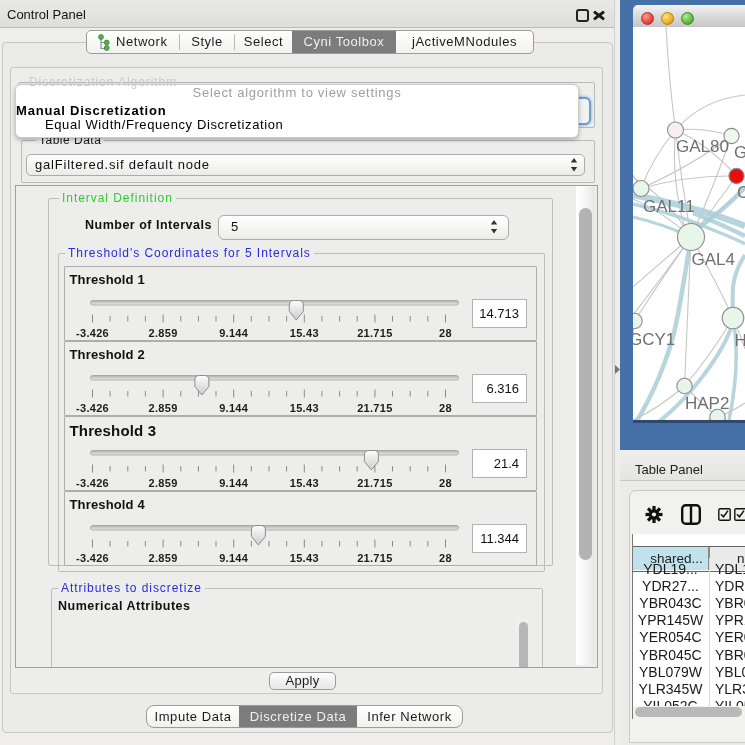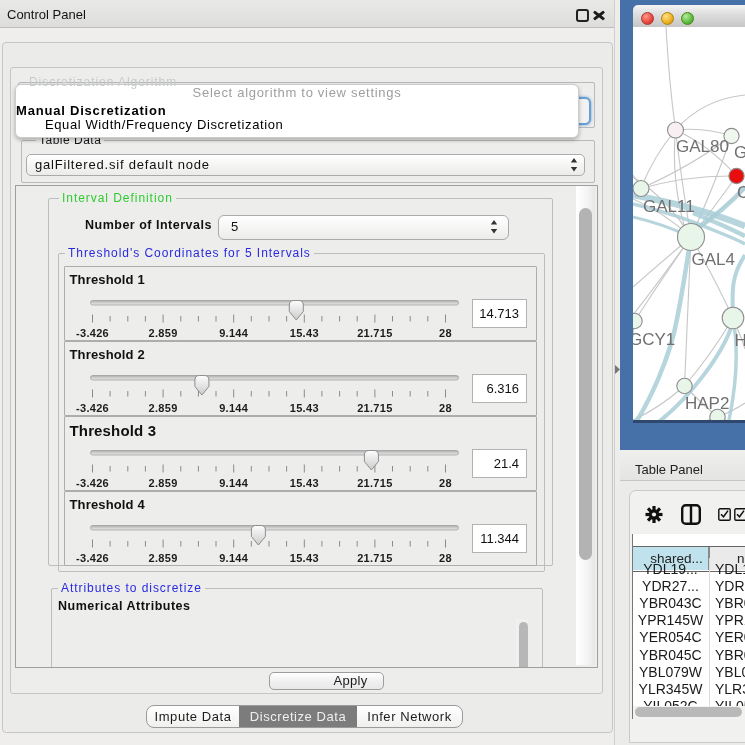--- a/index.html
+++ b/index.html
@@ -21,20 +21,37 @@
 
     <div class="a" style="left:576px;top:9px;width:9px;height:9px;border:2px solid #222;border-radius:3px;"></div>
 
     <svg class="a" style="left:593px;top:10px;" width="12" height="11" viewBox="0 0 12 11">
         <path d="M2 1.5 L6 4.5 L10 1.5 L11 2.5 L7.5 5.5 L11 8.5 L10 9.5 L6 6.5 L2 9.5 L1 8.5 L4.5 5.5 L1 2.5 Z" fill="#1a1a1a" stroke="#1a1a1a" stroke-width="1.4" stroke-linejoin="round"></path>
       </svg>
   </div>
 
   <div class="a" style="left:2px;top:42px;width:609px;height:689px;border:1px solid #c6c6c6;border-radius:4px;background:#ebebea;"></div>
 
+  <div class="a" style="left:86px;top:30px;width:446px;height:22px;background:linear-gradient(#ffffff,#f1f1f0);border:1px solid #9b9b9b;border-radius:5px;overflow:hidden;">
+    <div class="seg" style="left:0;width:92px;line-height:22px;">
+      <svg class="a" style="left:10px;top:3px;" width="14" height="17" viewBox="0 0 14 17">
+        <path d="M4 3 L4 15 M4 8.5 L9.5 8.5 M4 14.5 L9.5 14.5" stroke="#8a8f96" stroke-width="1.2" fill="none"></path>
+        <circle cx="4" cy="3" r="2.4" fill="#57b257" stroke="#2e7d2e" stroke-width="0.8"></circle>
+        <circle cx="9.7" cy="8.5" r="2.4" fill="#57b257" stroke="#2e7d2e" stroke-width="0.8"></circle>
+        <circle cx="9.7" cy="14" r="2.4" fill="#57b257" stroke="#2e7d2e" stroke-width="0.8"></circle>
+      </svg>
+      <div class="a" style="left:29px;top:0;line-height:22px;">Network</div>
+    </div>
+    <div class="a" style="left:92px;top:3px;bottom:3px;width:1px;background:#b9b9b9;"></div>
+    <div class="seg" style="left:93px;width:54px;line-height:22px;">Style</div>
+    <div class="a" style="left:147px;top:3px;bottom:3px;width:1px;background:#b9b9b9;"></div>
+    <div class="seg" style="left:148px;width:57px;line-height:22px;">Select</div>
+    <div class="seg dark" style="left:205px;width:104px;line-height:22px;">Cyni Toolbox</div>
+    <div class="seg" style="left:309px;width:137px;line-height:22px;">jActiveMNodules</div>
+  </div>
 
   <div class="a" style="left:10px;top:67px;width:591px;height:625px;border:1px solid #c6c6c6;border-radius:3px;background:#ededec;"></div>
 
   <div class="grp" style="left:18px;top:82px;width:575px;height:44px;"></div>
 
   <div class="a" style="left:570px;top:97px;width:17px;height:24px;background:#f2f2f2;border:2px solid #699fd4;border-radius:6px;box-shadow:0 0 3px #699fd4;"></div>
 
   <div class="a" style="left:15px;top:84px;width:562px;height:52px;background:#ffffff;border:1px solid #cccccc;border-radius:6px;box-shadow:0 2px 4px rgba(0,0,0,0.28);z-index:50;">
     <div class="a" style="left:0;top:0px;width:562px;height:14px;font-size:13px;letter-spacing:0.7px;color:#9e9e9e;text-align:center;">Select algorithm to view settings</div>
     <div class="a" style="left:0px;top:18px;font-size:13px;letter-spacing:0.8px;font-weight:bold;color:#000;">Manual Discretization</div>
@@ -181,21 +198,21 @@
     </div>
     <div class="a" style="left:42px;top:413px;font-size:12.5px;letter-spacing:0.5px;font-weight:bold;color:#111;">Numerical Attributes</div>
     <div class="a" style="left:500px;top:433px;width:12px;height:48px;background:#f0f0ef;"></div>
     <div class="a" style="left:502.5px;top:436px;width:9px;height:45px;background:#b7b7b7;border-radius:5px 5px 0 0;"></div>
 
   </div>
 
   <div class="a" style="left:576px;top:186px;width:19px;height:479px;background:linear-gradient(to right,#ffffff,#f4f4f4 60%,#e6e6e5);"></div>
   <div class="a" style="left:579px;top:208px;width:13px;height:352px;background:#b3b3b3;border-radius:7px;"></div>
 
-  <div class="btn" style="left:269px;top:672px;width:65px;height:16px;line-height:16px;letter-spacing:0.3px;padding-left:48px;">Apply</div>
+  <div class="btn" style="left:269px;top:672px;width:65px;height:16px;line-height:16px;letter-spacing:0.3px;">Apply</div>
 
   <div class="a" style="left:146px;top:705px;width:315px;height:21px;background:linear-gradient(#ffffff,#f0f0ef);border:1px solid #9b9b9b;border-radius:8px;overflow:hidden;">
     <div class="seg" style="left:0;width:92px;line-height:21px;">Impute Data</div>
     <div class="seg dark" style="left:92px;width:118px;line-height:21px;">Discretize Data</div>
     <div class="seg" style="left:210px;width:105px;line-height:21px;">Infer Network</div>
   </div>
 </div>
 
 <svg class="a" style="left:614px;top:365px;" width="6" height="9" viewBox="0 0 6 9">
     <path d="M1 0 L6 4.5 L1 9 Z" fill="#777"></path>

